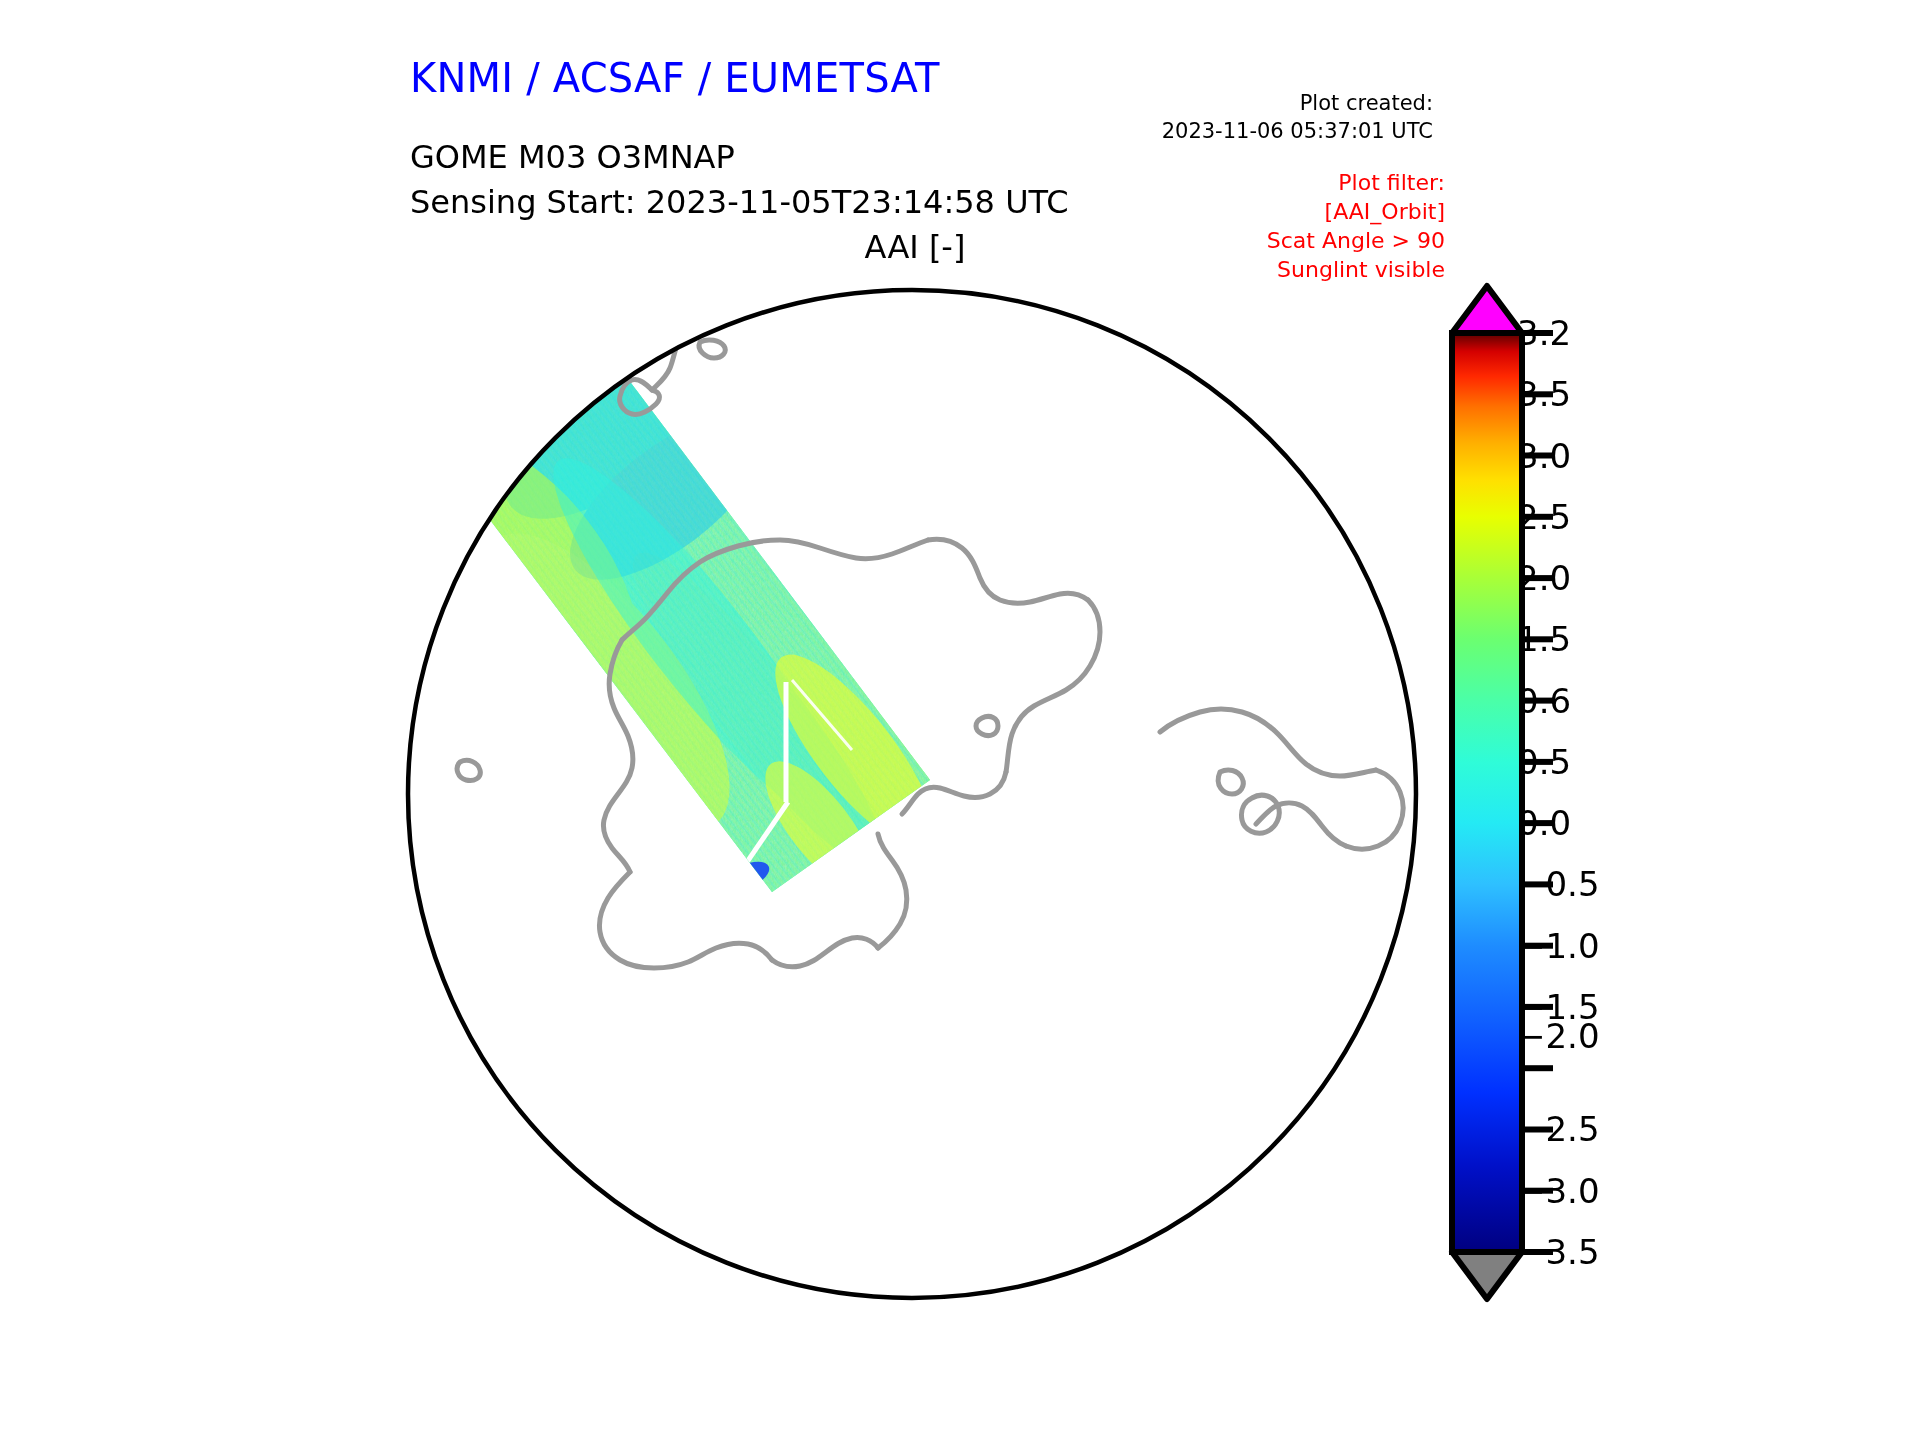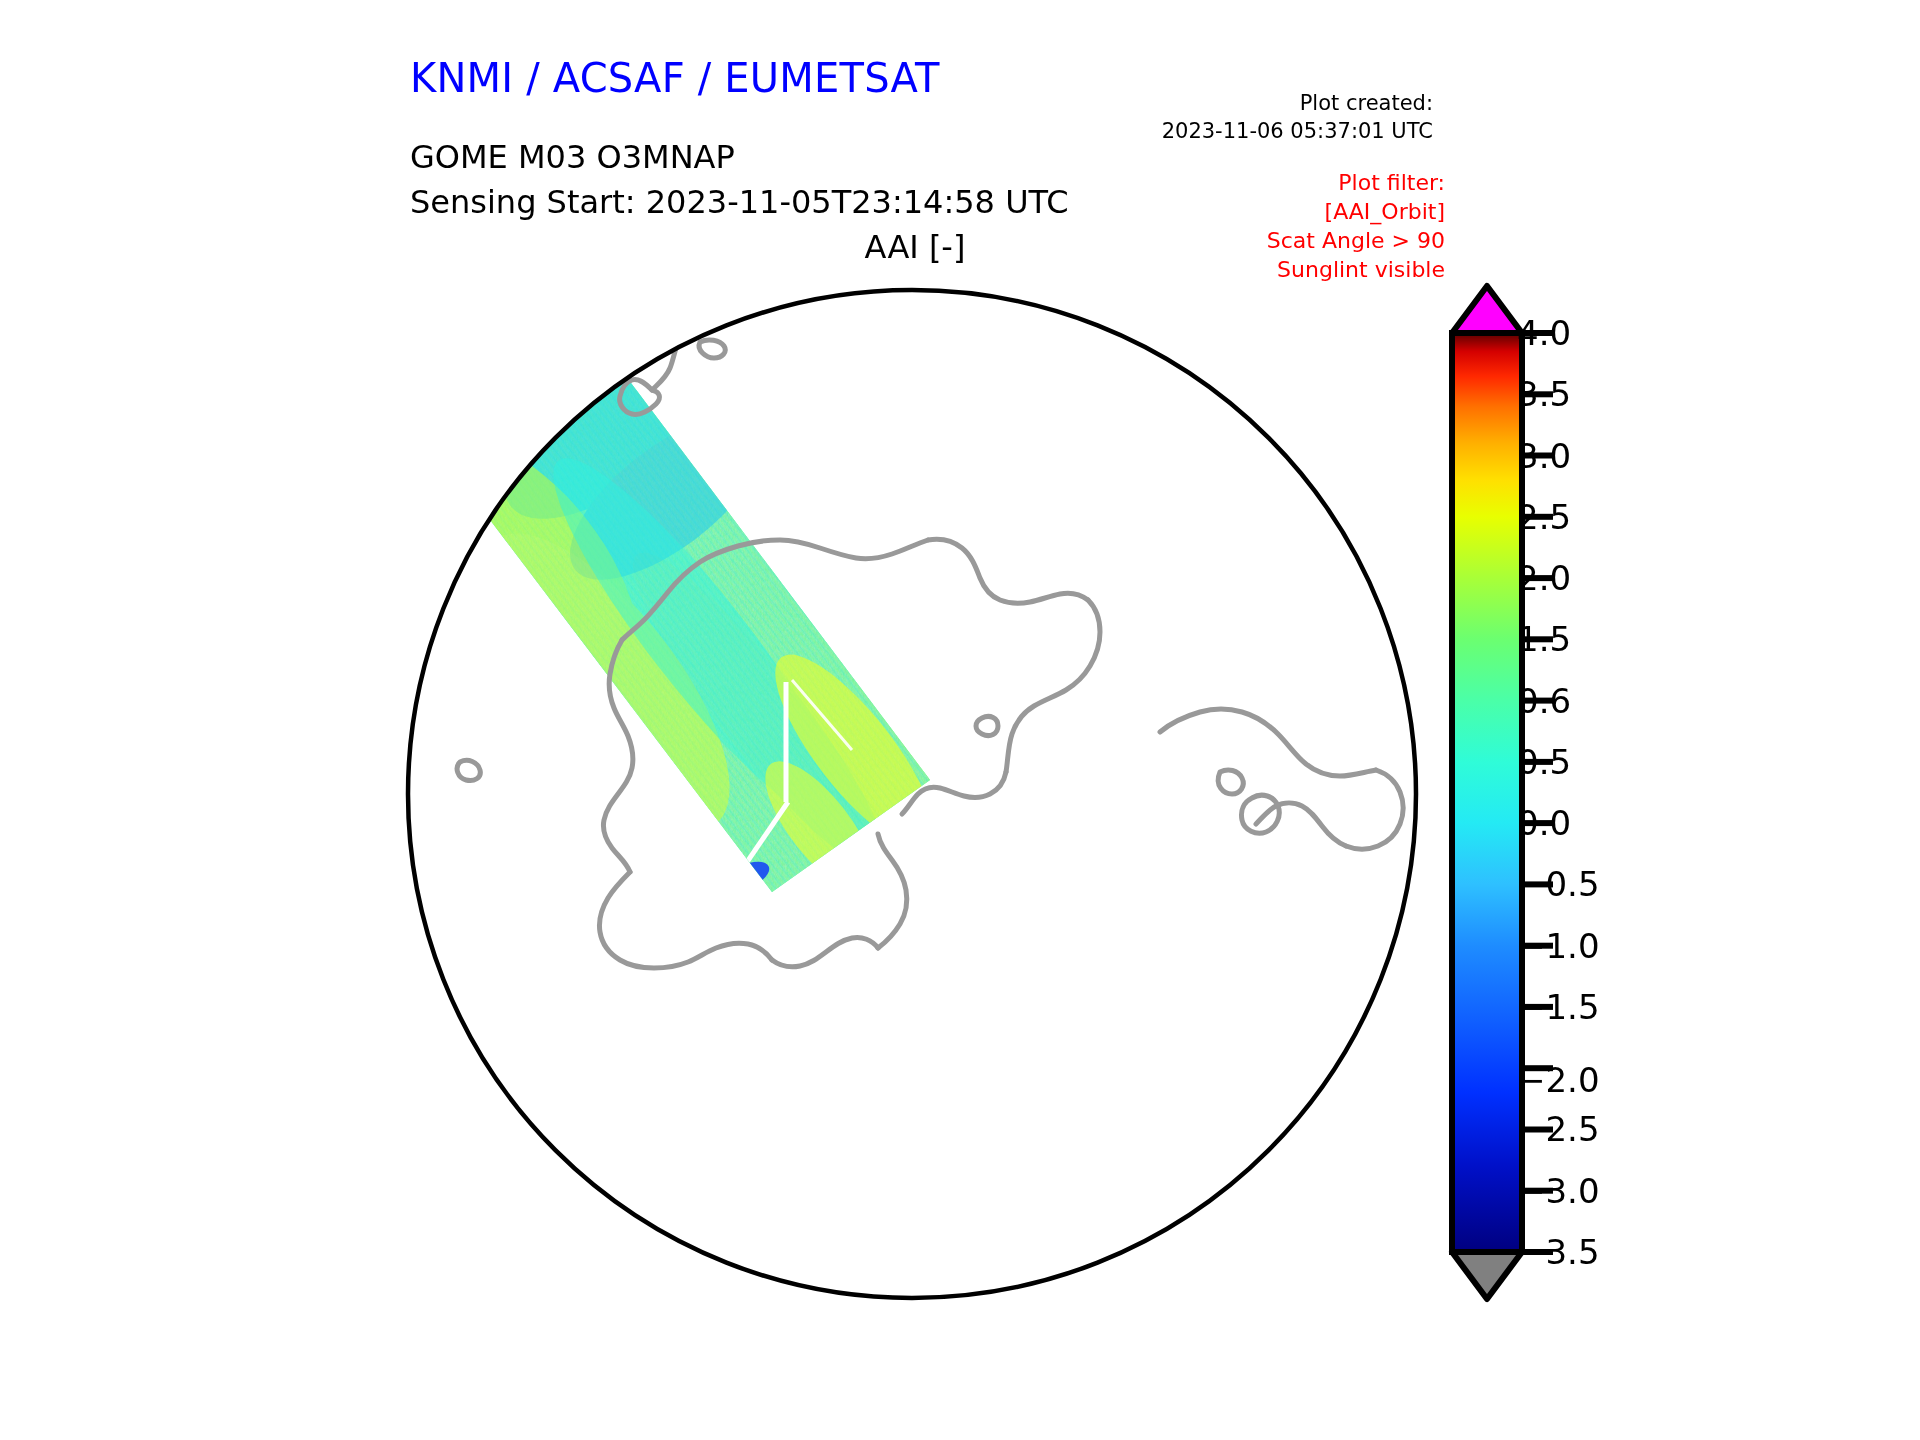--- a/index.html
+++ b/index.html
@@ -316,31 +316,31 @@
         <line x1="97" y1="606.4" x2="128" y2="606.4"></line>
         <line x1="97" y1="667.7" x2="128" y2="667.7"></line>
         <line x1="97" y1="728.9" x2="128" y2="728.9"></line>
         <line x1="97" y1="790.2" x2="128" y2="790.2"></line>
         <line x1="97" y1="851.5" x2="128" y2="851.5"></line>
         <line x1="97" y1="912.7" x2="128" y2="912.7"></line>
         <line x1="97" y1="974" x2="128" y2="974"></line>
       </g>
     </svg>
 
-    <div class="cb-tick-label" style="top:55px">4.0</div>
+    <div class="cb-tick-label" style="top:55px">3.2</div>
     <div class="cb-tick-label" style="top:116px">3.5</div>
     <div class="cb-tick-label" style="top:178px">3.0</div>
     <div class="cb-tick-label" style="top:239px">2.5</div>
     <div class="cb-tick-label" style="top:300px">2.0</div>
     <div class="cb-tick-label" style="top:361px">1.5</div>
     <div class="cb-tick-label" style="top:423px">0.6</div>
     <div class="cb-tick-label" style="top:484px">0.5</div>
     <div class="cb-tick-label" style="top:545px">0.0</div>
     <div class="cb-tick-label" style="top:606px">−0.5</div>
     <div class="cb-tick-label" style="top:668px">−1.0</div>
     <div class="cb-tick-label" style="top:729px">−1.5</div>
-    <div class="cb-tick-label" style="top:802px">−2.0</div>
+    <div class="cb-tick-label" style="top:758px">−2.0</div>
     <div class="cb-tick-label" style="top:851px">−2.5</div>
     <div class="cb-tick-label" style="top:913px">−3.0</div>
     <div class="cb-tick-label" style="top:974px">−3.5</div>
   </div>
 
 </div>
 
 </body></html>

